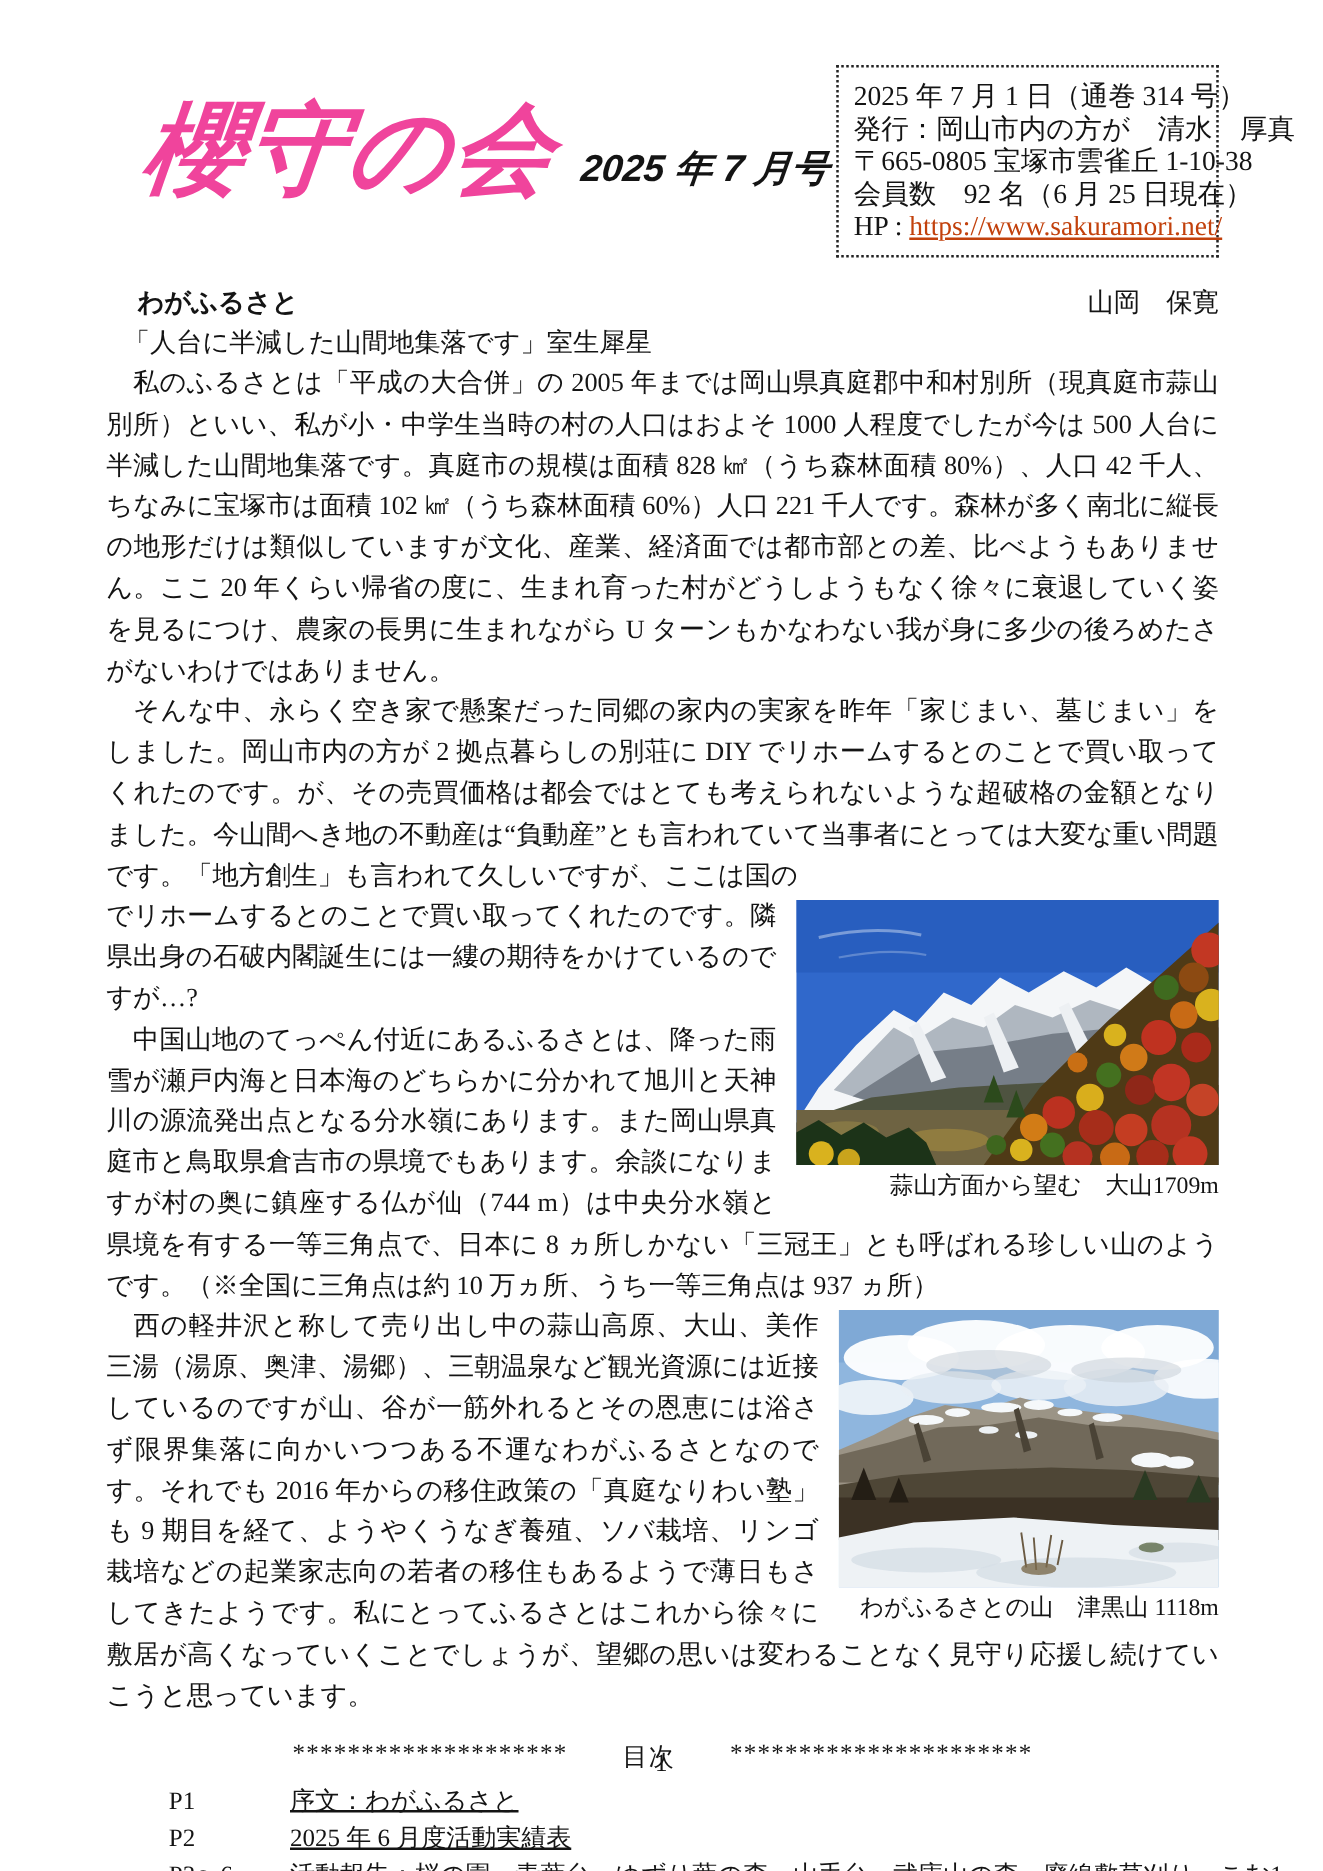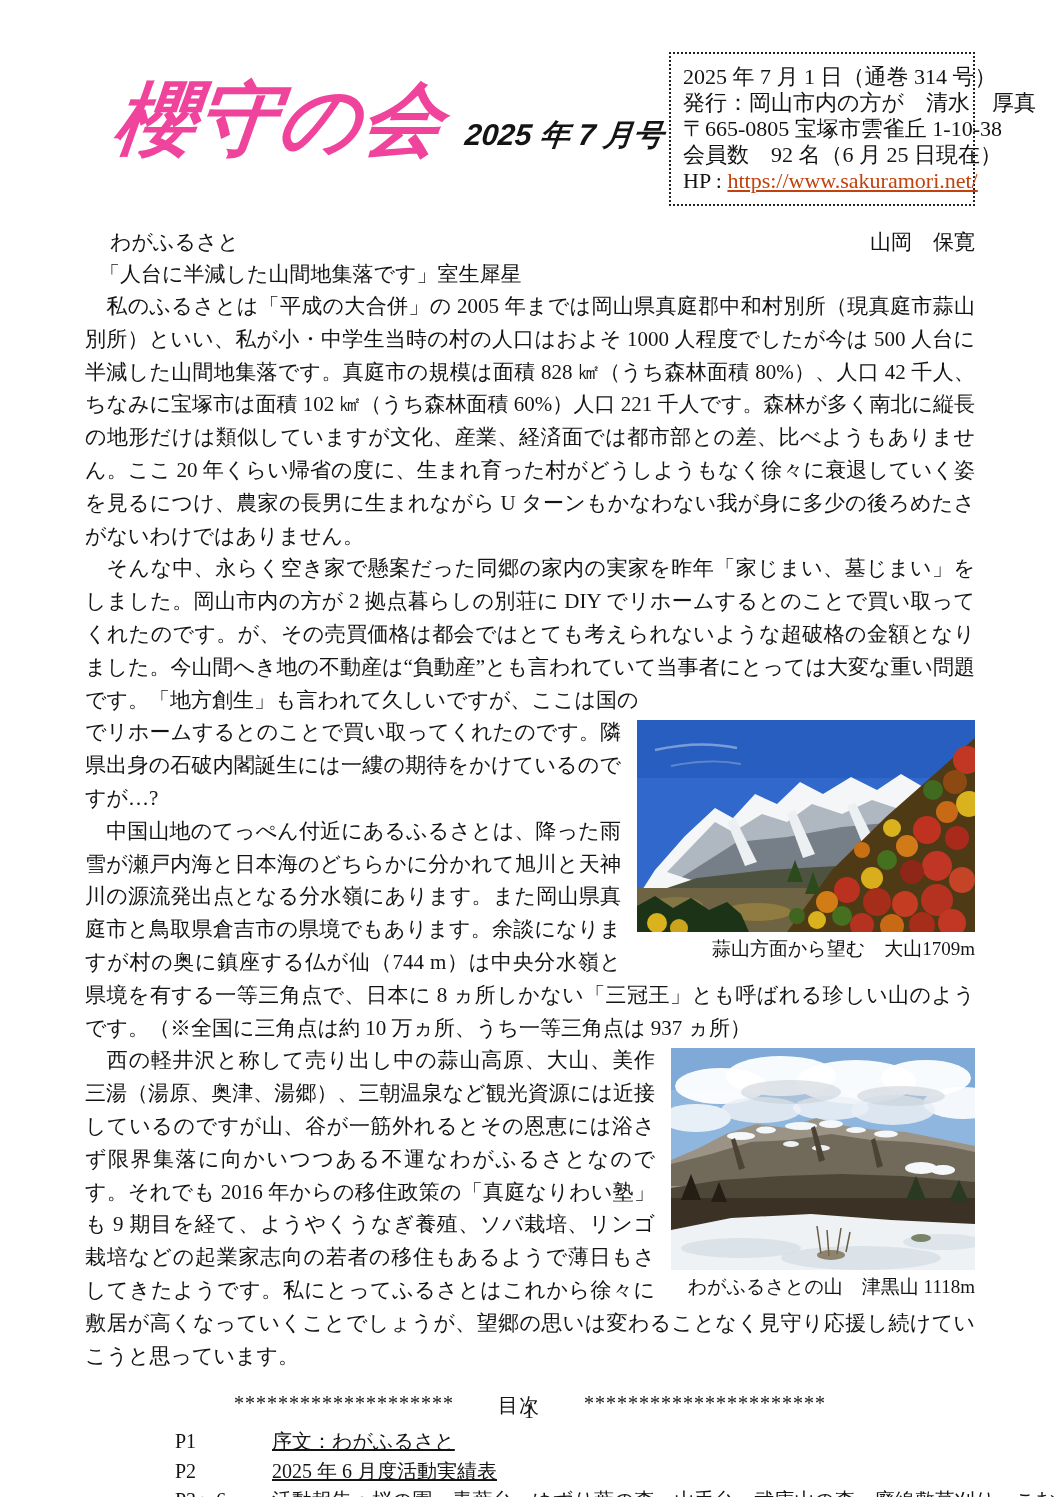--- a/index.html
+++ b/index.html
@@ -24,31 +24,31 @@
     transform:skewX(-6deg);margin-bottom:4px;white-space:nowrap;
   }
   .info-box{
     border:2px dotted #222;width:306px;box-sizing:border-box;
     padding:10px 12px;font-size:22px;line-height:26px;white-space:nowrap;
   }
   .info-box .url{text-decoration:underline;color:#c2410c;}
   
   .article{margin-top:16px;}
   .article-head{display:flex;justify-content:space-between;align-items:baseline;font-size:21px;}
-  .article-title{font-weight:normal;padding-left:25px;}
+  .article-title{font-weight:bold;padding-left:25px;}
   .epigraph{font-size:21px;margin:4px 0 2px 14px;}
   .body-text p{font-size:21px;line-height:32.8px;text-align:justify;margin:0;}
   figure.photo{float:right;margin:4px 0 4px 16px;text-align:right;}
   figure.photo svg{display:block;}
   figcaption{font-size:19px;margin-top:5px;line-height:24px;}
   
   .toc{clear:both;margin-top:20px;font-size:20px;}
   .toc-header{display:flex;justify-content:center;gap:44px;margin-bottom:8px;letter-spacing:1px;white-space:nowrap;}
   .toc-row{display:flex;margin-left:50px;line-height:29.5px;}
-  .toc-page{width:97px;flex:none;margin-left:40px;}
+  .toc-page{width:97px;flex:none;}
   .toc-text{white-space:nowrap;text-decoration:underline;}
   
   .page-number{position:absolute;left:0;right:0;top:1400px;text-align:center;font-size:20px;}
 </style>
 </head>
 <body>
 
 <div class="page">
 
   <div class="masthead">

